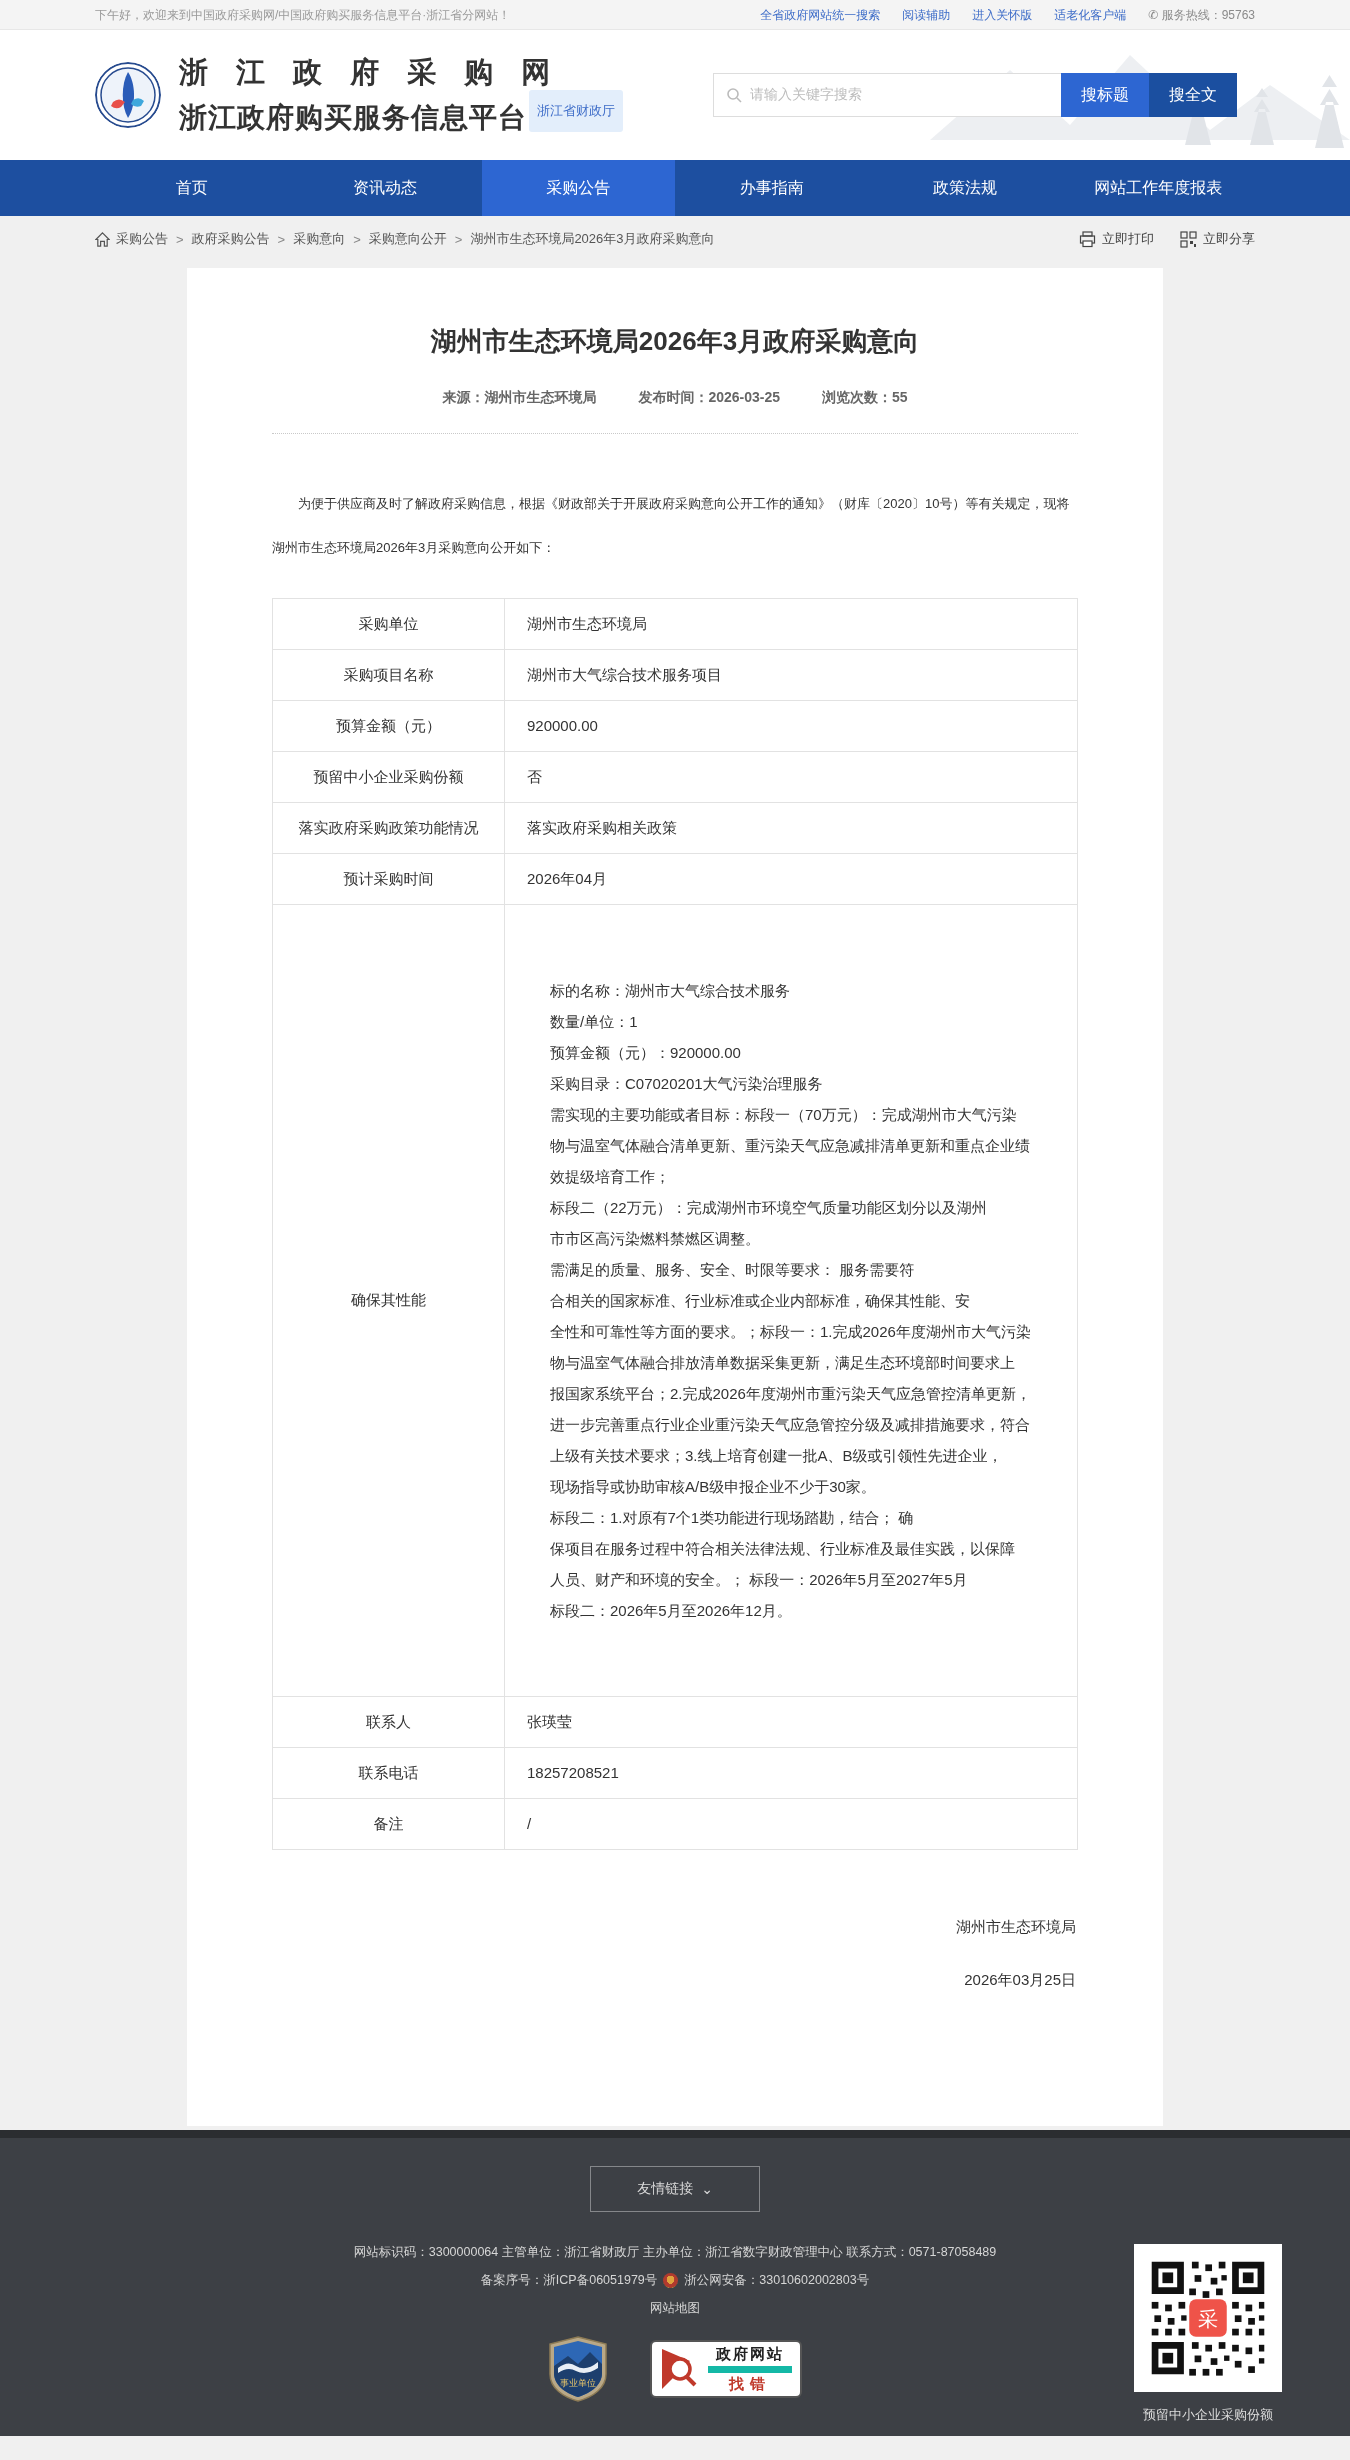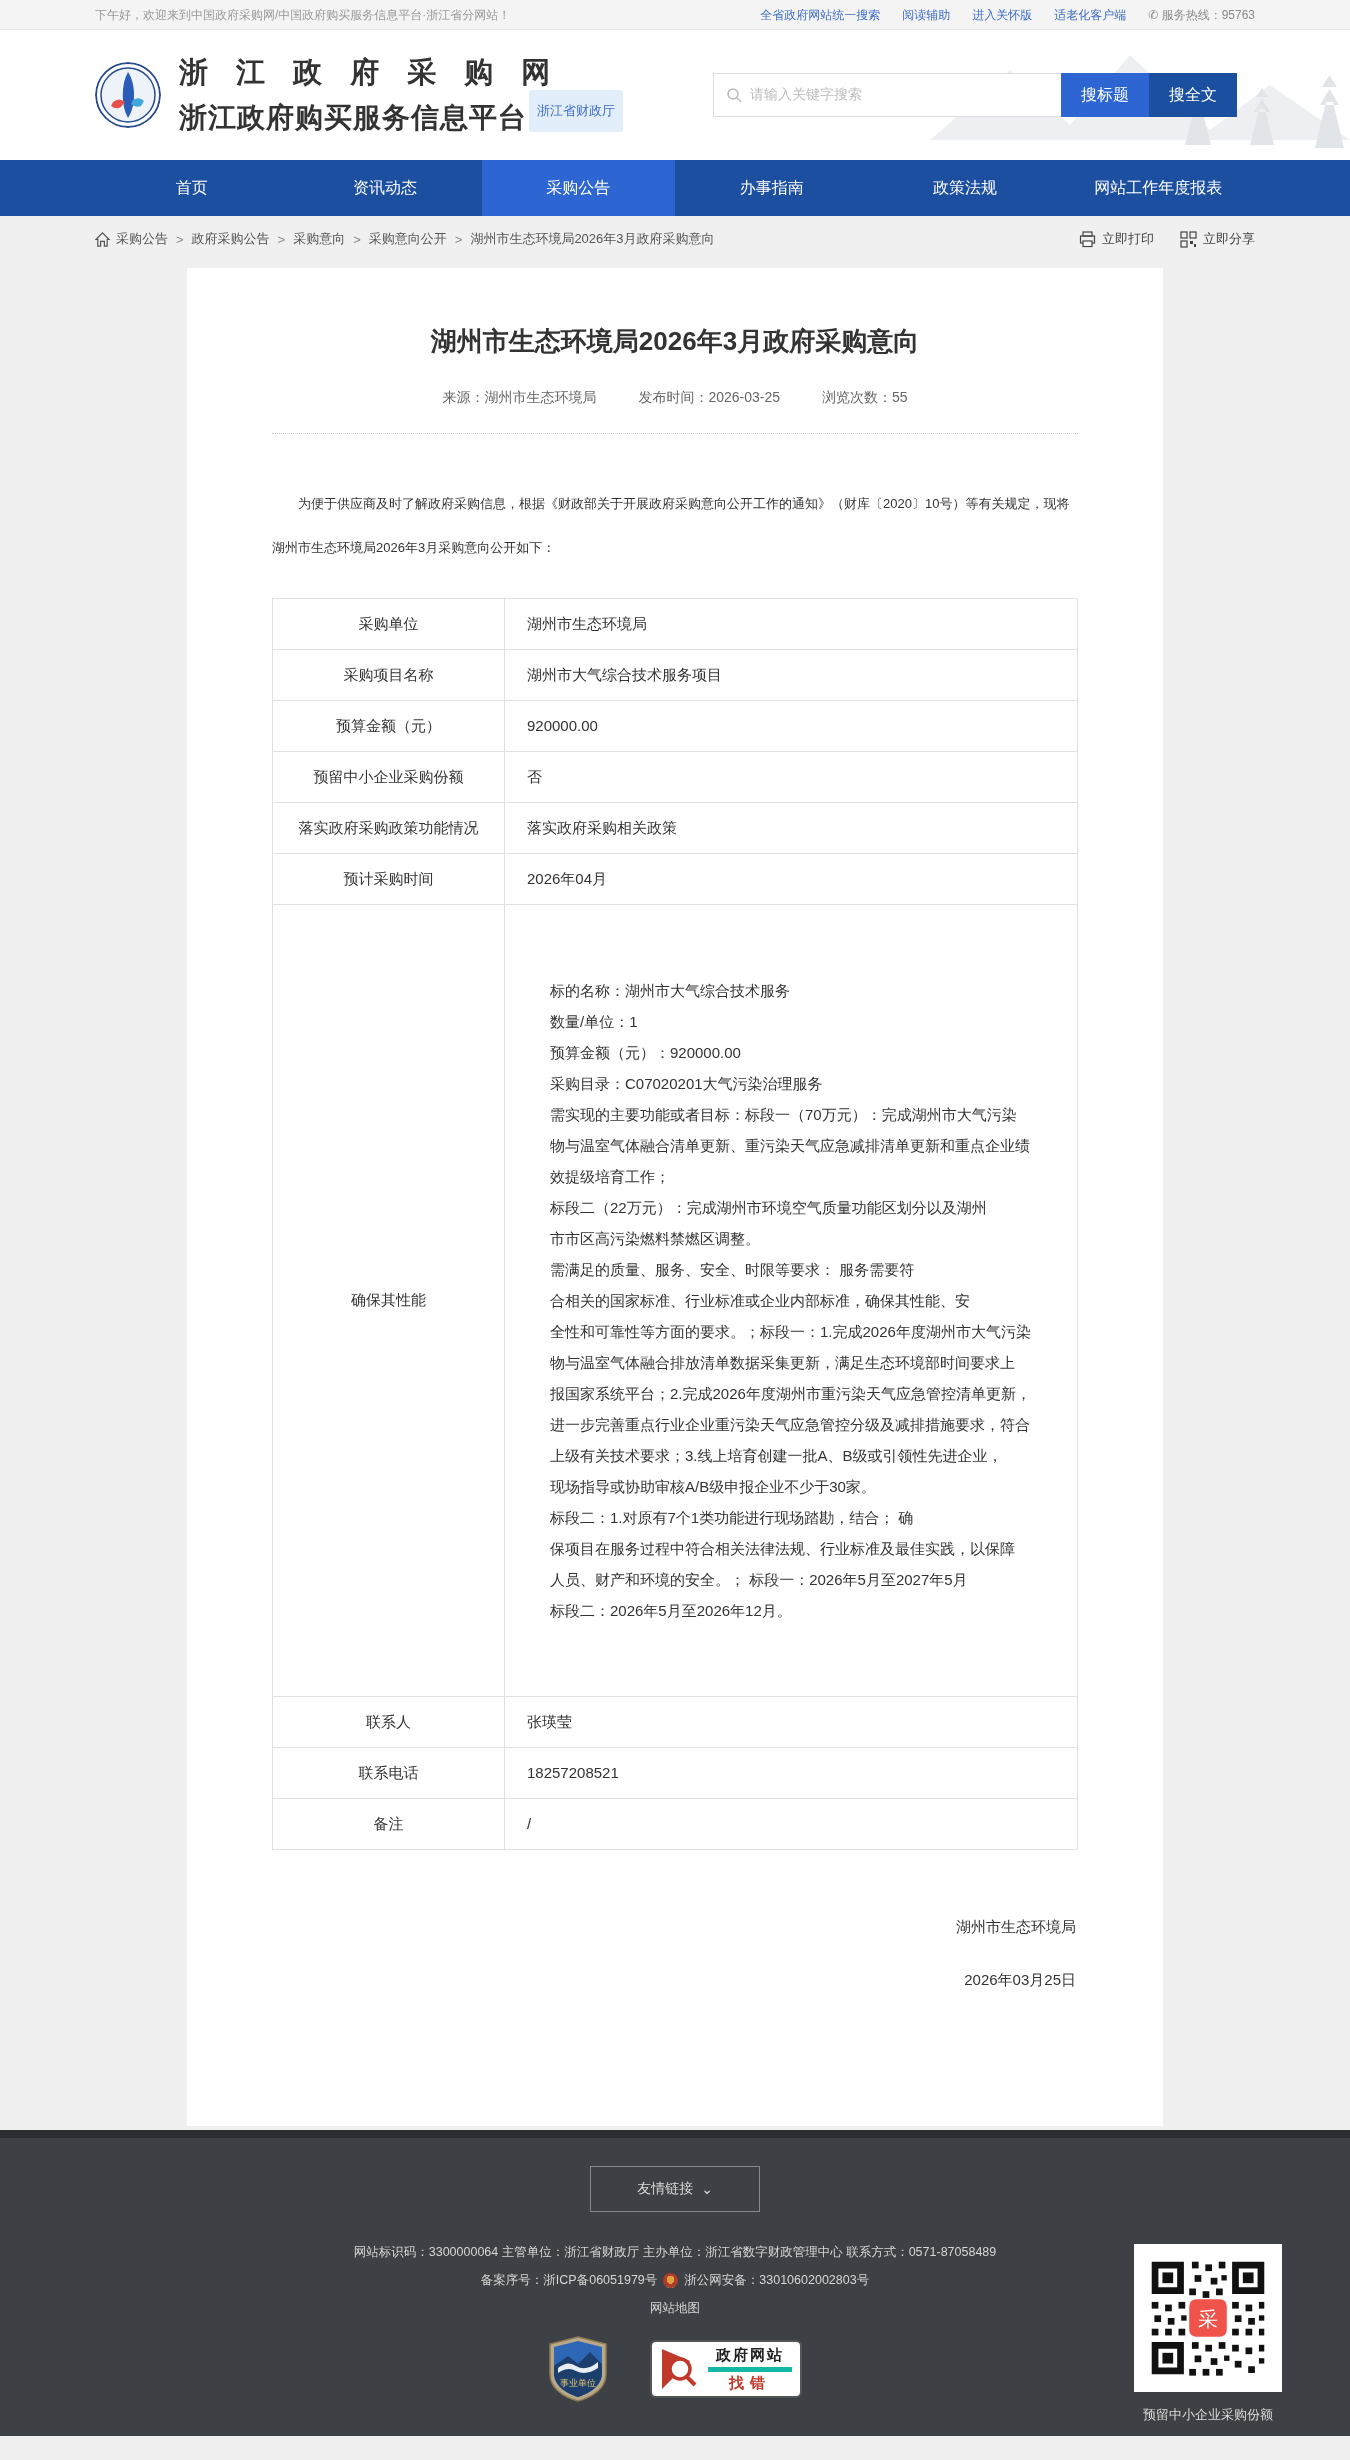--- a/index.html
+++ b/index.html
@@ -39,21 +39,21 @@
   
   .crumb-bar { width:1160px; margin:0 auto; height:46px; display:flex; align-items:center; justify-content:space-between; font-size:13px; color:#555; }
   .crumb-left { display:flex; align-items:center; gap:6px; flex-wrap:nowrap; }
   .crumb-sep { color:#888; margin:0 2px; }
   .crumb-item { color:#555; cursor:pointer; white-space:nowrap; }
   .crumb-right { display:flex; align-items:center; gap:26px; color:#444; }
   .crumb-action { display:flex; align-items:center; gap:6px; cursor:pointer; }
   
   .card { width:976px; margin:6px auto 0; background:#fff; height:1858px; padding:55px 85px 0; }
   .art-title { text-align:center; font-size:26px; font-weight:bold; color:#333; line-height:36px; }
-  .art-meta { margin-top:30px; text-align:center; font-size:14px; color:#666; display:flex; justify-content:center; gap:42px; }
+  .art-meta { margin-top:30px; text-align:center; font-size:14px; color:#666; display:flex; justify-content:center; gap:42px;font-weight:bold; }
   .dotted-sep { border-bottom:1px dotted #c9c9c9; margin-top:26px; }
   .art-intro { margin-top:48px; font-size:13px; color:#333; line-height:44px; text-indent:2em; }
   table.info { border-collapse:collapse; width:806px; margin-top:28px; }
   table.info td { border:1px solid #e2e2e2; font-size:15px; color:#333; vertical-align:middle; }
   td.lbl { width:232px; text-align:center; padding:13px 8px; }
   td.val { padding:13px 22px; line-height:24px; }
   td.val.multiline { white-space:pre-line; line-height:31px; padding:70px 22px 70px 45px; }
   .signature { text-align:right; font-size:15px; color:#333; margin-top:68px; padding-right:2px; }
   .signature-date { margin-top:34px; }
   .notice { margin-top:145px; width:806px; background:#fdeee6; border:1px solid #f3c0ae; color:#d14836; font-size:13px; text-align:center; padding:11px 10px; }
@@ -67,21 +67,21 @@
   .footer-line { display:flex; justify-content:center; align-items:center; gap:6px; }
   .police-icon { width:15px; height:15px; border-radius:50%; background:radial-gradient(circle at 50% 45%, #e0a23c 0 35%, #b03a2e 36% 70%, #e0a23c 71% 100%); display:inline-block; }
   .sitemap { cursor:pointer; }
   .qr-wrap { position:absolute; right:-28px; top:78px; width:150px; text-align:center; }
   .qr-box { width:148px; height:148px; background:#fff; padding:7px; }
   .qr-caption { margin-top:10px; font-size:13px; color:#ddd; white-space:nowrap; }
   .badges { display:flex; justify-content:center; align-items:center; gap:42px; margin-top:14px; }
   .badge-shield { width:60px; height:66px; cursor:pointer; }
   .badge-finderr { width:152px; height:58px; background:#fff; border-radius:6px; border:2px solid #555; display:flex; align-items:center; padding:5px 8px; gap:8px; cursor:pointer; }
   .fe-texts { display:flex; flex-direction:column; align-items:center; flex:1; }
-  .fe-line1 { font-size:15px; font-weight:bold; color:#222; letter-spacing:2px; border-bottom:5px solid #14b8a6; padding-bottom:2px; width:100%; text-align:center; }
+  .fe-line1 { font-size:15px; font-weight:bold; color:#222; letter-spacing:2px; border-bottom:7px solid #14b8a6; padding-bottom:2px; width:100%; text-align:center; }
   .fe-line2 { font-size:15px; font-weight:bold; color:#c0392b; letter-spacing:6px; margin-top:2px; }
 </style>
 </head>
 <body>
 
 <div class="topbar">
   <div class="topbar-inner">
     <div class="topbar-greeting">下午好，欢迎来到中国政府采购网/中国政府购买服务信息平台·浙江省分网站！</div>
     <div class="topbar-right">
       <span style="display:flex;gap:22px;">

